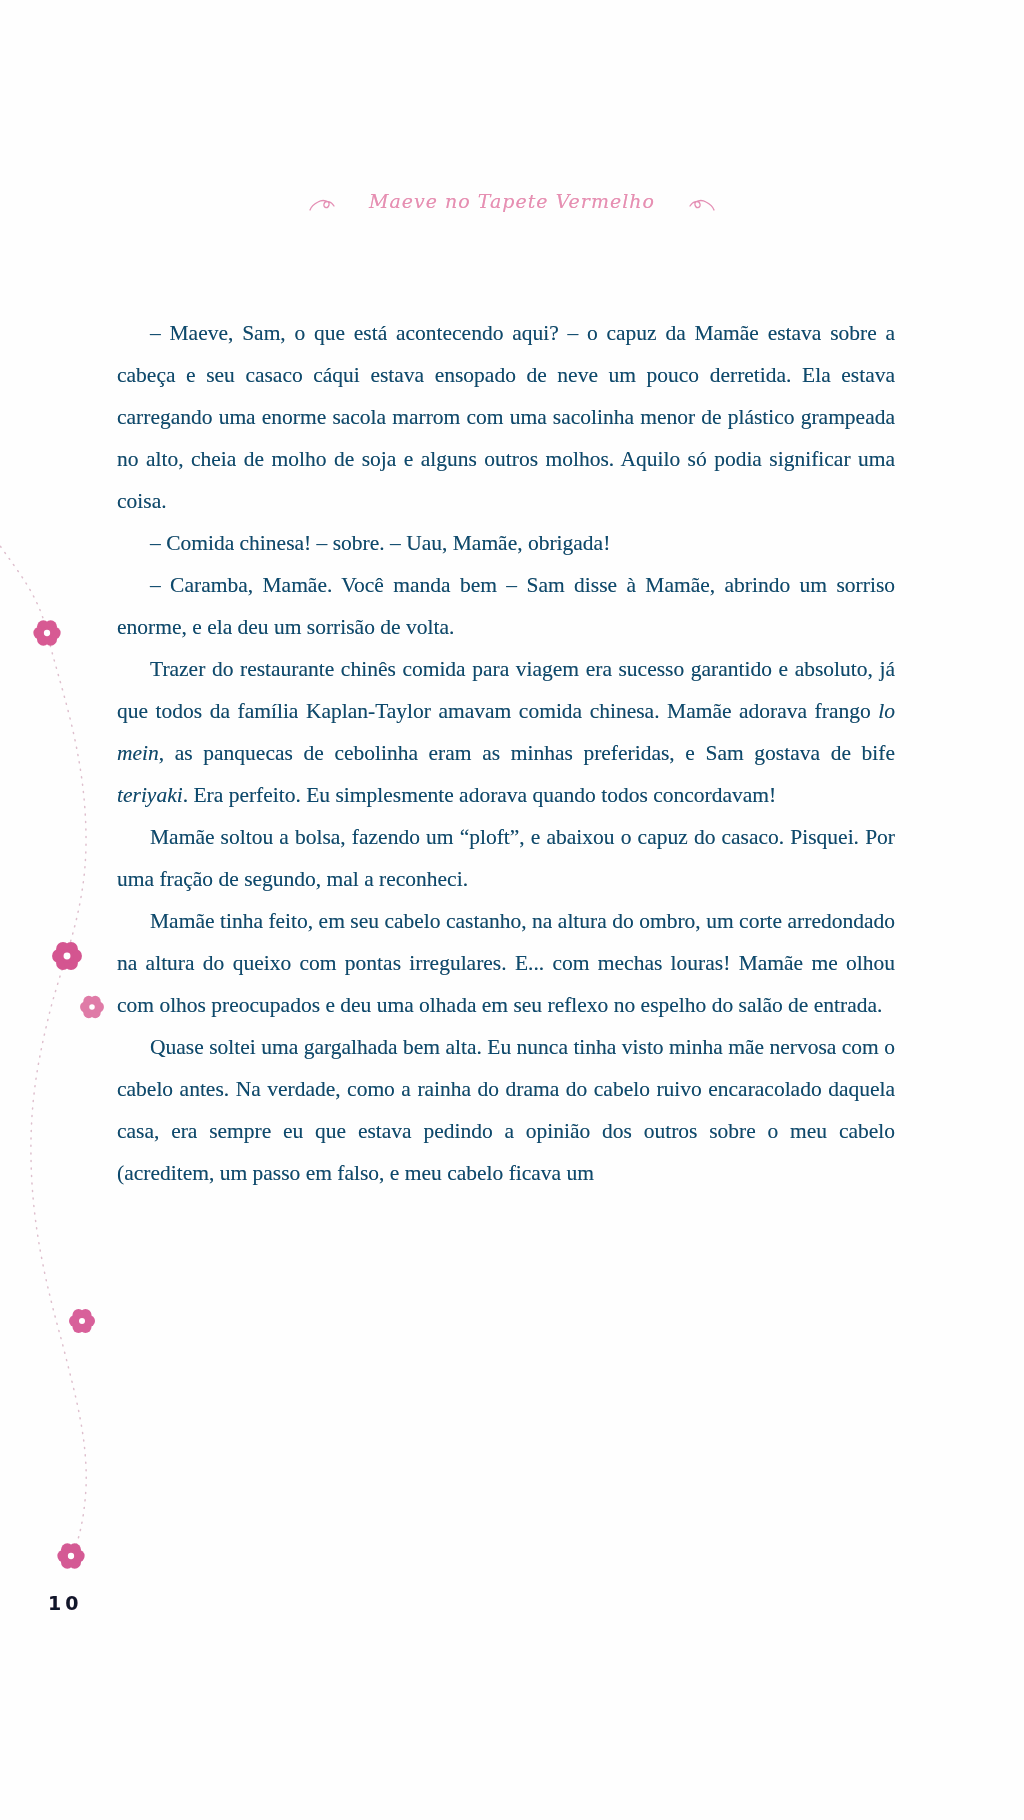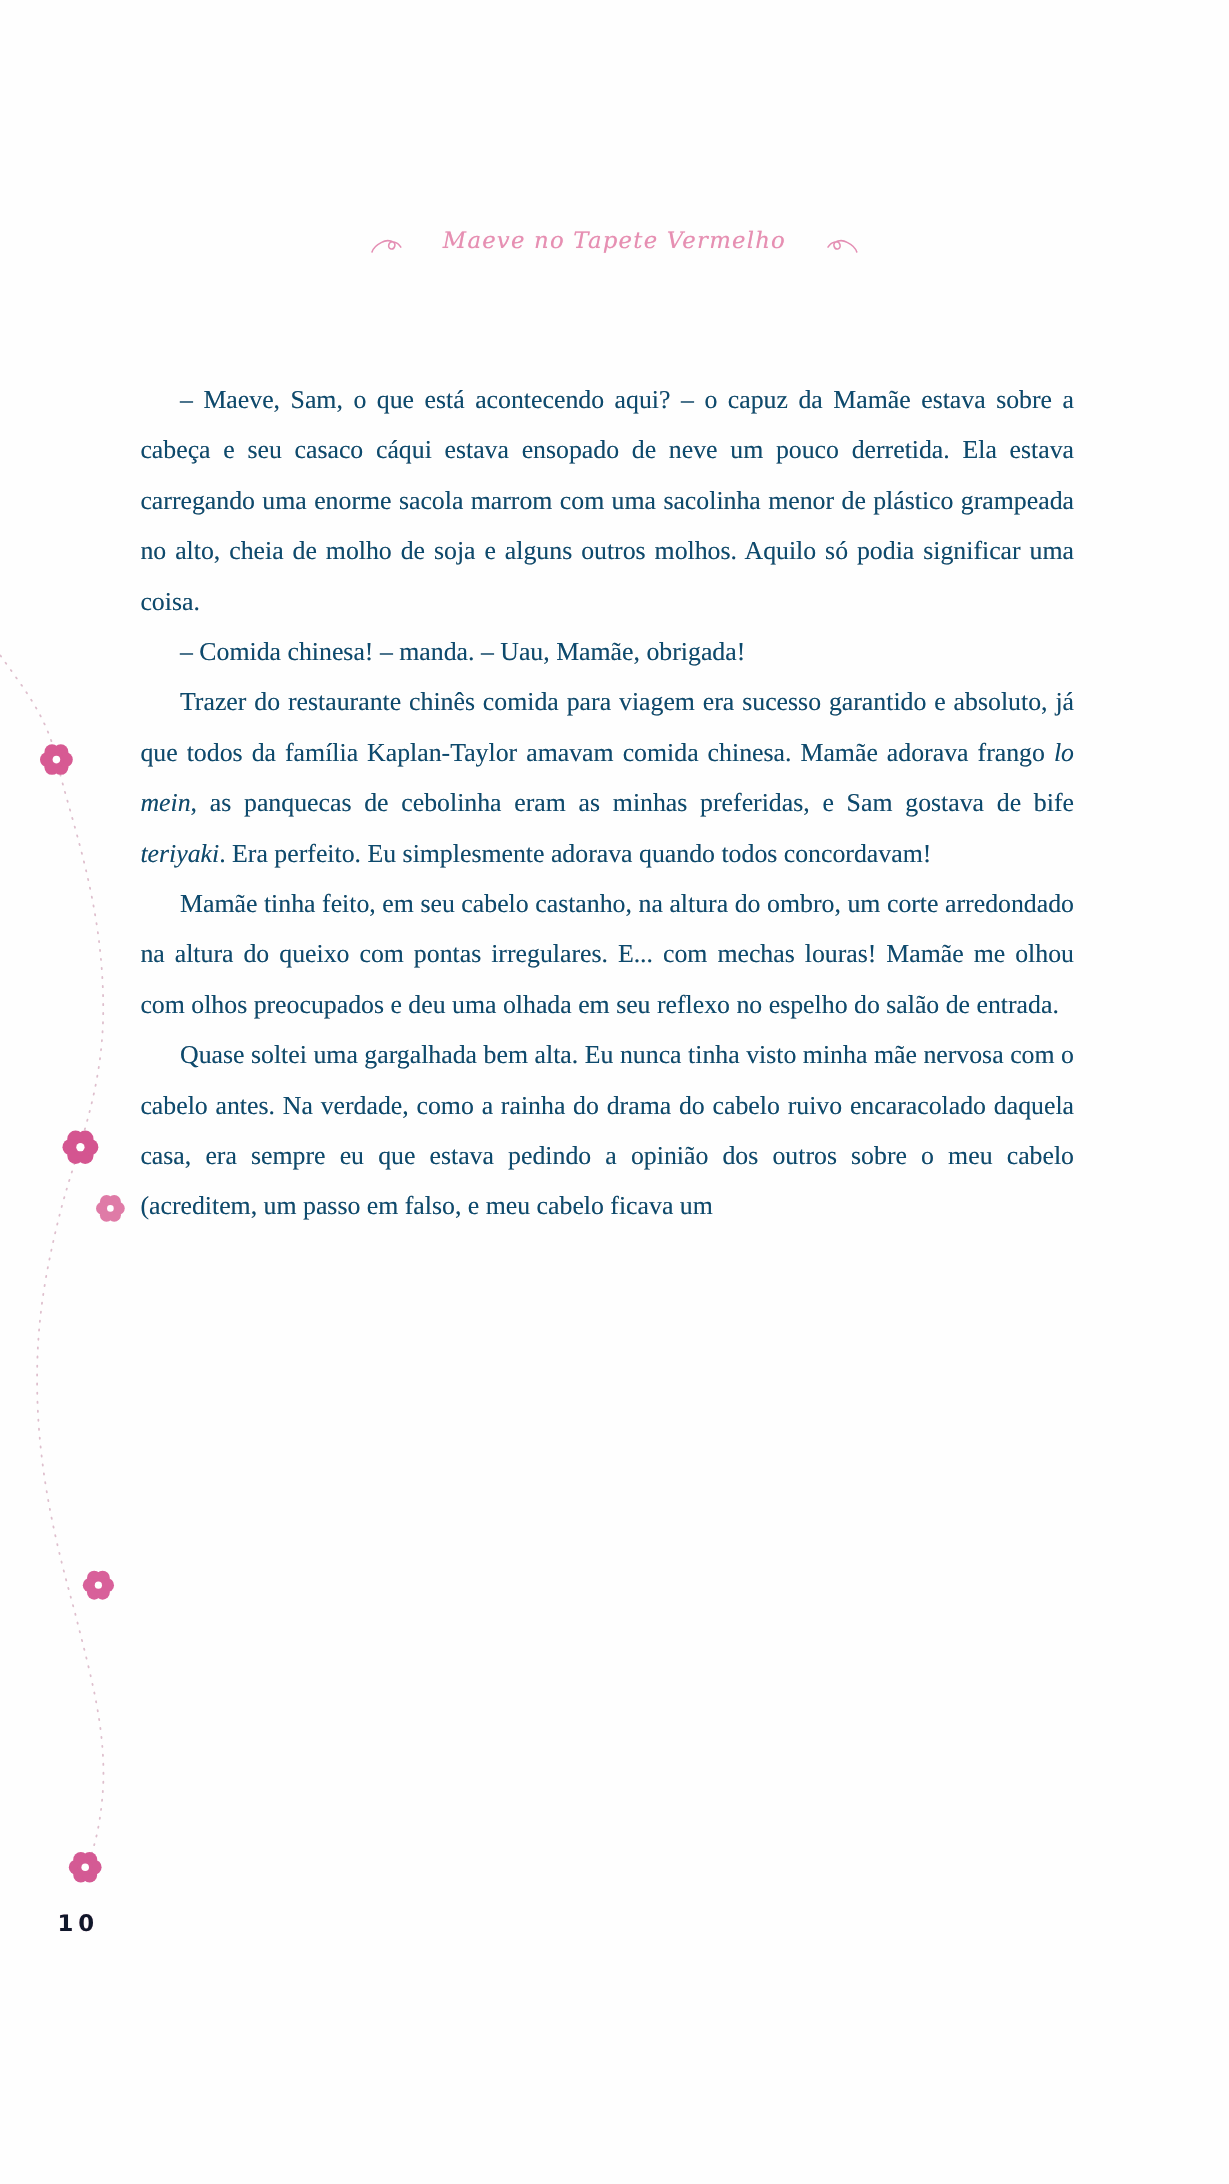--- a/index.html
+++ b/index.html
@@ -93,21 +93,23 @@
     <span class="title">Maeve no Tapete Vermelho</span>
     <span class="ornament" style="transform:scaleX(-1);">
       <svg width="26" height="14" viewBox="0 0 26 14">
         <path d="M25 8 C22 3 16 2 15 6 C14 10 19 11 20 7 C21 3 14 1 9 4 C5 6 2 9 1 12" fill="none" stroke="#e48fb4" stroke-width="1.3" stroke-linecap="round"></path>
       </svg>
     </span>
   </div>
 
   <div class="body-text" id="body-text">
       <p><span>– Maeve, Sam, o que está acontecendo aqui? – o capuz da Mamãe estava sobre a cabeça e seu casaco cáqui estava ensopado de neve um pouco derretida. Ela estava carregando uma enorme sacola marrom com uma sacolinha menor de plástico grampeada no alto, cheia de molho de soja e alguns outros molhos. Aquilo só podia significar uma coisa.</span></p>
-      <p><span>– Comida chinesa! – manda. – Uau, Mamãe, obrigada!</span></p>
+      <p><span>– Comida chinesa! – sobre. – Uau, Mamãe, obrigada!</span></p>
+      <p><span>– Caramba, Mamãe. Você manda bem – Sam disse à Mamãe, abrindo um sorriso enorme, e ela deu um sorrisão de volta.</span></p>
       <p><span>Trazer do restaurante chinês comida para viagem era sucesso garantido e absoluto, já que todos da família Kaplan-Taylor amavam comida chinesa. Mamãe adorava frango </span><em>lo mein</em><span>, as panquecas de cebolinha eram as minhas preferidas, e Sam gostava de bife </span><em>teriyaki</em><span>. Era perfeito. Eu simplesmente adorava quando todos concordavam!</span></p>
+      <p><span>Mamãe soltou a bolsa, fazendo um “ploft”, e abaixou o capuz do casaco. Pisquei. Por uma fração de segundo, mal a reconheci.</span></p>
       <p><span>Mamãe tinha feito, em seu cabelo castanho, na altura do ombro, um corte arredondado na altura do queixo com pontas irregulares. E... com mechas louras! Mamãe me olhou com olhos preocupados e deu uma olhada em seu reflexo no espelho do salão de entrada.</span></p>
       <p><span>Quase soltei uma gargalhada bem alta. Eu nunca tinha visto minha mãe nervosa com o cabelo antes. Na verdade, como a rainha do drama do cabelo ruivo encaracolado daquela casa, era sempre eu que estava pedindo a opinião dos outros sobre o meu cabelo (acreditem, um passo em falso, e meu cabelo ficava um</span></p>
     </div>
 
   <div class="page-number">10</div>
 
 </div>
 
 </body></html>

